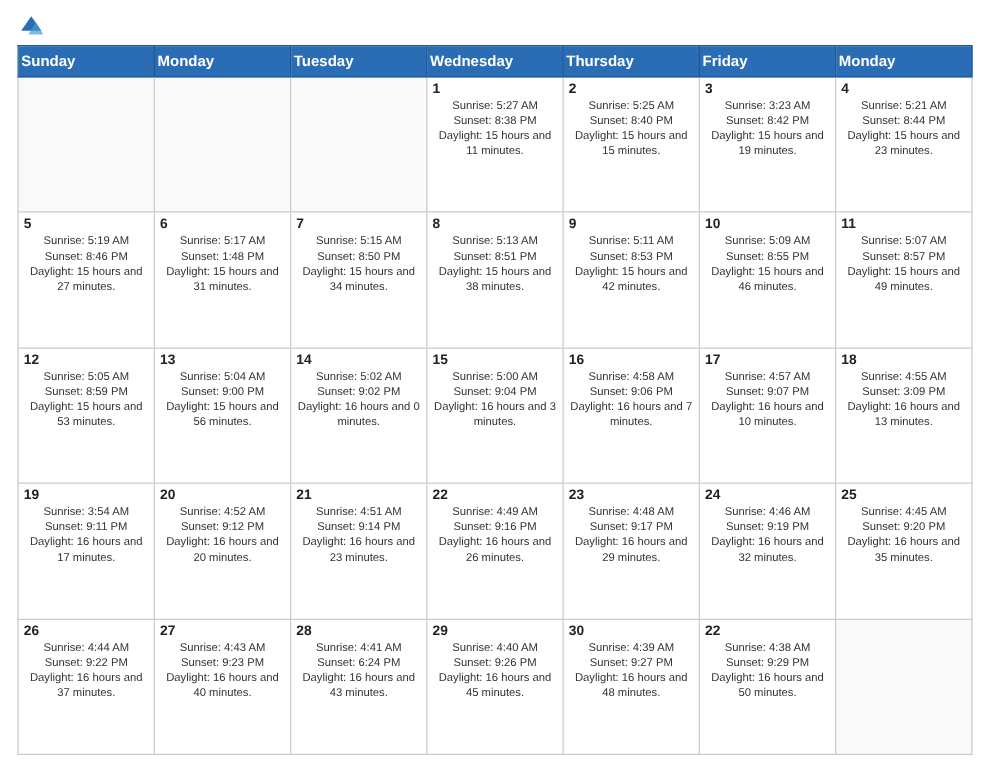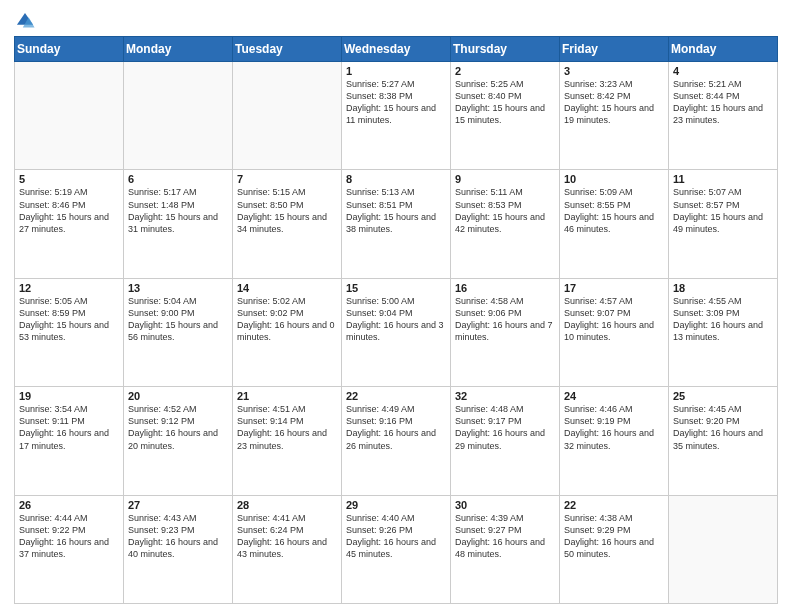--- a/index.html
+++ b/index.html
@@ -86,20 +86,21 @@
     .day-num {
       font-size: 11px;
       font-weight: bold;
       margin-bottom: 1px;
       display: block;
     }
     .day-info {
       font-size: 9px;
       line-height: 1.35;
       color: #333;
+      text-align: center;
     }
     tr.week td {
       height: 88px;
     }
   </style>
 </head>
 <body>
 
 <div class="page">
   <div class="header">
@@ -290,21 +291,21 @@
 and 23 minutes.</div>
           </td>
           <td>
             <span class="day-num">22</span>
             <div class="day-info">Sunrise: 4:49 AM
 Sunset: 9:16 PM
 Daylight: 16 hours
 and 26 minutes.</div>
           </td>
           <td>
-            <span class="day-num">32</span>
+            <span class="day-num">23</span>
             <div class="day-info">Sunrise: 4:48 AM
 Sunset: 9:17 PM
 Daylight: 16 hours
 and 29 minutes.</div>
           </td>
           <td>
             <span class="day-num">24</span>
             <div class="day-info">Sunrise: 4:46 AM
 Sunset: 9:19 PM
 Daylight: 16 hours

